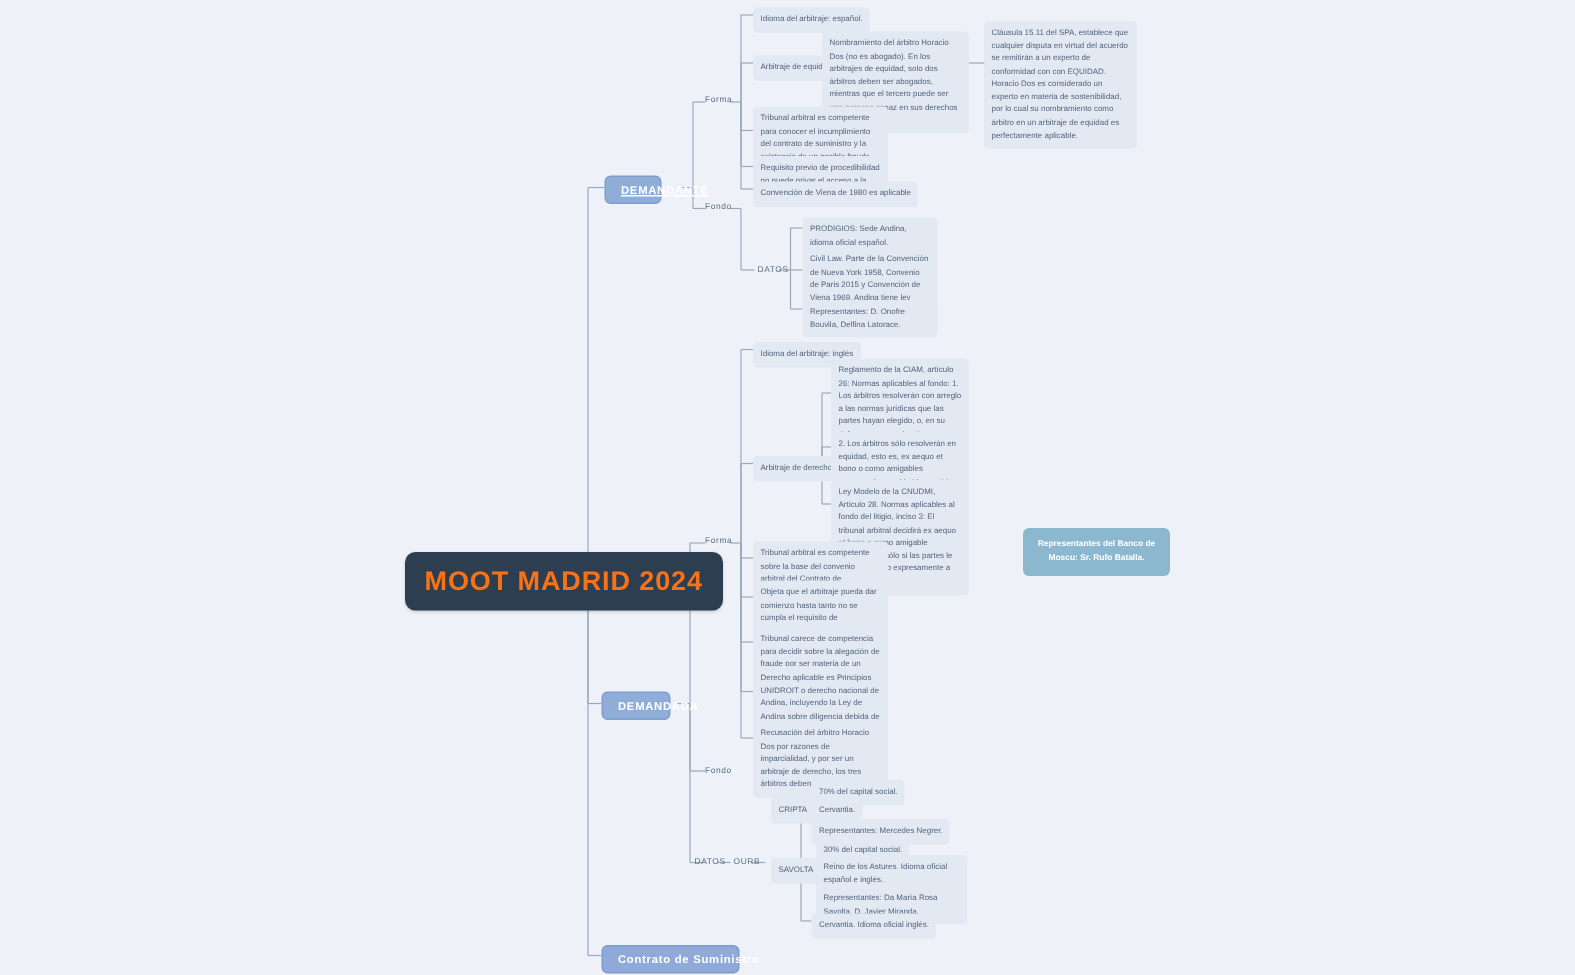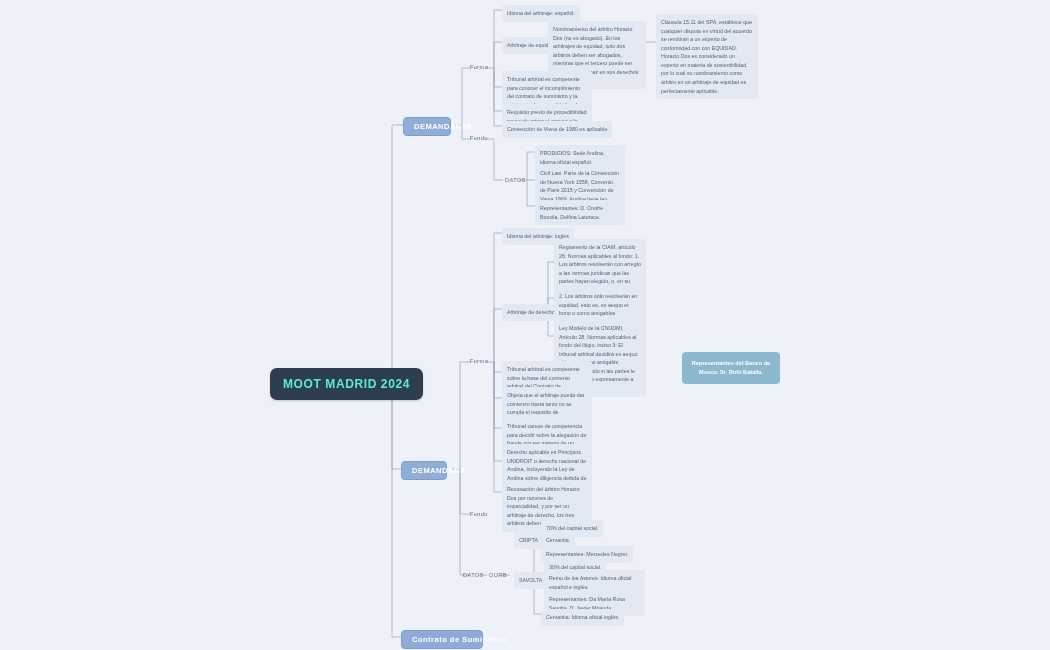--- a/index.html
+++ b/index.html
@@ -10,23 +10,23 @@
     overflow:hidden;
     position:relative;
   }
   #canvas{position:absolute;left:0;top:0;width:1050px;height:650px;}
   svg.links{position:absolute;left:0;top:0;width:1050px;height:650px;pointer-events:none;}
 
   .node{position:absolute;box-sizing:border-box;}
 
   
   .root{
-    background:#2c3e50;color:#5eead4;
+    background:#2c3e50;color:#f97316;
     border-radius:7px;
-    font-size:12px;font-weight:bold;letter-spacing:.6px;
+    font-size:18px;font-weight:bold;letter-spacing:.6px;
     padding:9px 13px;
     white-space:nowrap;
     box-shadow:0 1px 2px rgba(0,0,0,.18);
   }
   
   .pill{
     background:#8fadd6;color:#ffffff;
     border:1px solid #7d9ecd;
     border-radius:4px;
     font-size:7.5px;font-weight:bold;letter-spacing:.5px;
@@ -165,21 +165,21 @@
       <path d="M570 577 L570 564"></path>
       <path d="M570 577 L570 597"></path>
       <path d="M570 564 L577 564"></path>
       <path d="M570 577 L577 577"></path>
       <path d="M570 597 L577 597"></path>
     </g>
   </svg>
 
   <div class="node root" style="left:270px;top:368px;">MOOT MADRID 2024</div>
 
-  <div class="node pill" style="left:403px;top:117px;width:48px;">DEMANDANTE</div>
+  <div class="node pill" style="left:403px;top:117px;width:38px;text-decoration:underline;">DEMANDANTE</div>
 
   <div class="node lbl" style="left:468px;top:63px;">Forma</div>
   <div class="node lbl" style="left:468px;top:134px;">Fondo</div>
 
   <div class="node leaf nowrapleaf" style="left:502px;top:5px;">Idioma del arbitraje: español.</div>
 
   <div class="node leaf nowrapleaf" style="left:502px;top:37px;">Arbitraje de equidad</div>
 
   <div class="node leaf" style="left:548px;top:21px;width:98px;">Nombramiento del árbitro Horacio Dos (no es abogado). En los arbitrajes de equidad, solo dos árbitros deben ser abogados, mientras que el tercero puede ser una persona capaz en sus derechos civiles.</div>
 
@@ -222,17 +222,17 @@
   <div class="node leaf nowrapleaf" style="left:541px;top:532px;">Cervantia.</div>
   <div class="node leaf nowrapleaf" style="left:541px;top:546px;">Representantes: Mercedes Negrer.</div>
 
   <div class="node leaf nowrapleaf" style="left:514px;top:572px;">SAVOLTA</div>
   <div class="node leaf nowrapleaf" style="left:544px;top:559px;">30% del capital social.</div>
   <div class="node leaf" style="left:544px;top:570px;width:101px;">Reino de los Astures. Idioma oficial español e inglés.</div>
   <div class="node leaf" style="left:544px;top:591px;width:101px;">Representantes: Da María Rosa Savolta, D. Javier Miranda.</div>
 
   <div class="node leaf nowrapleaf" style="left:541px;top:609px;">Cervantia. Idioma oficial inglés.</div>
 
-  <div class="node pill supply" style="left:401px;top:630px;width:82px;">Contrato de Suministro</div>
+  <div class="node pill supply" style="left:401px;top:630px;width:92px;">Contrato de Suministro</div>
 
   <div class="node teal" style="left:682px;top:352px;width:98px;">Representantes del Banco de Moscu: Sr. Rufo Batalla.</div>
 
 </div>
 
 </body></html>

